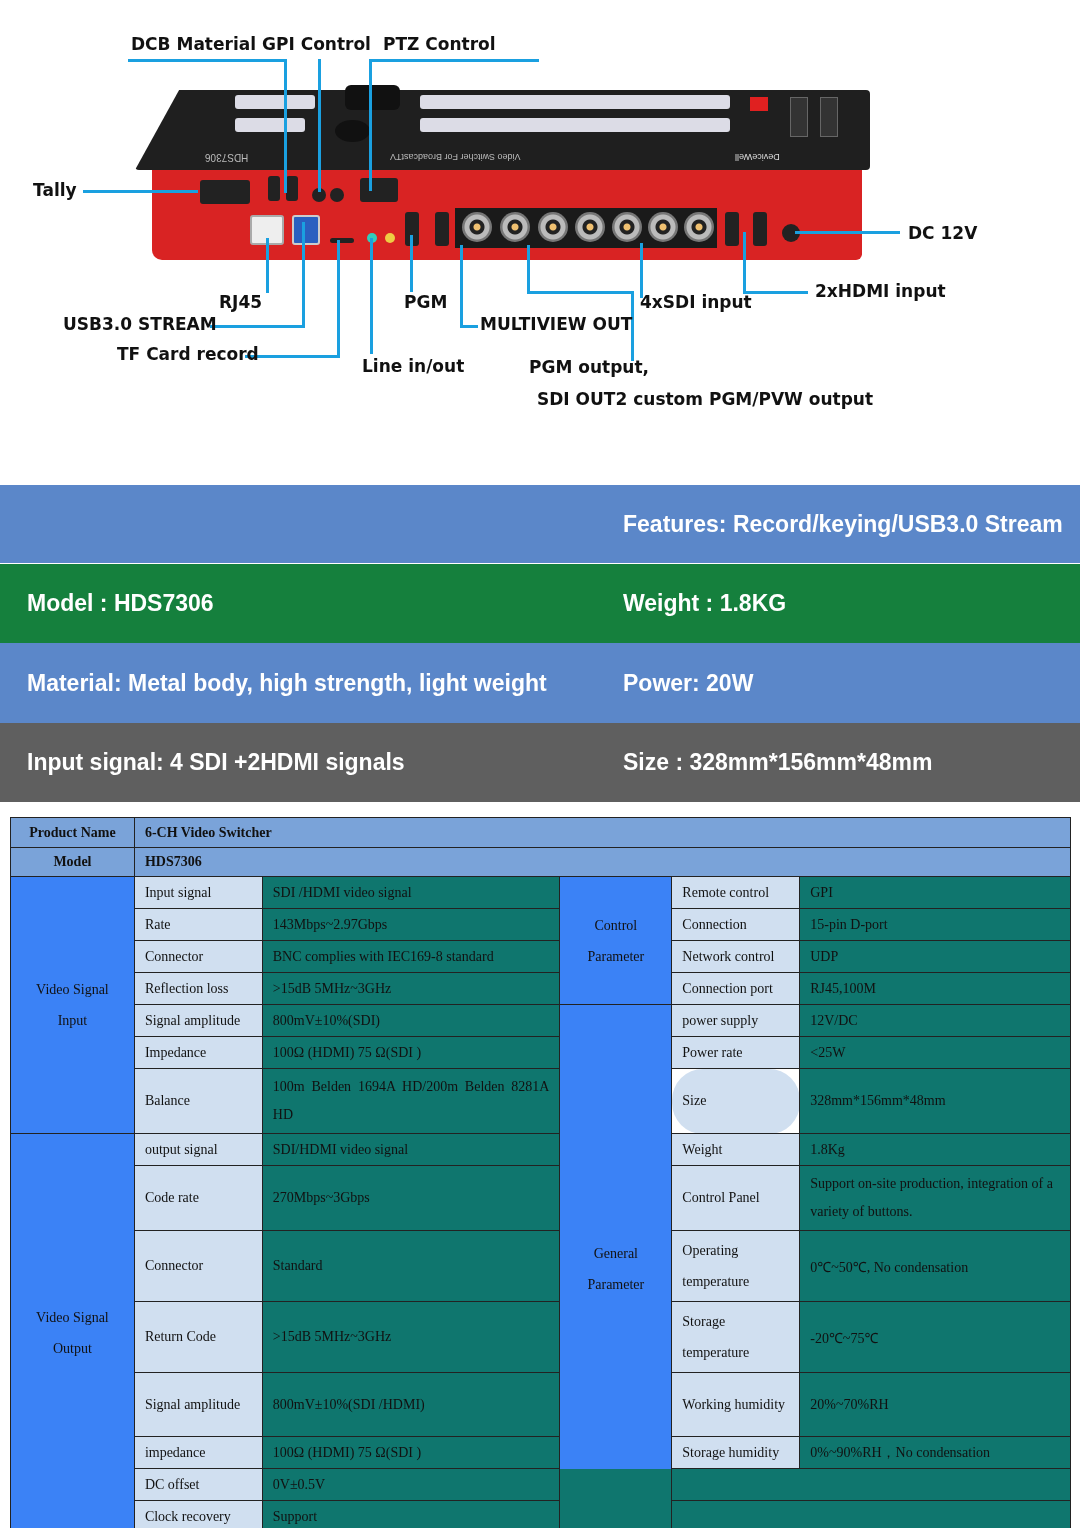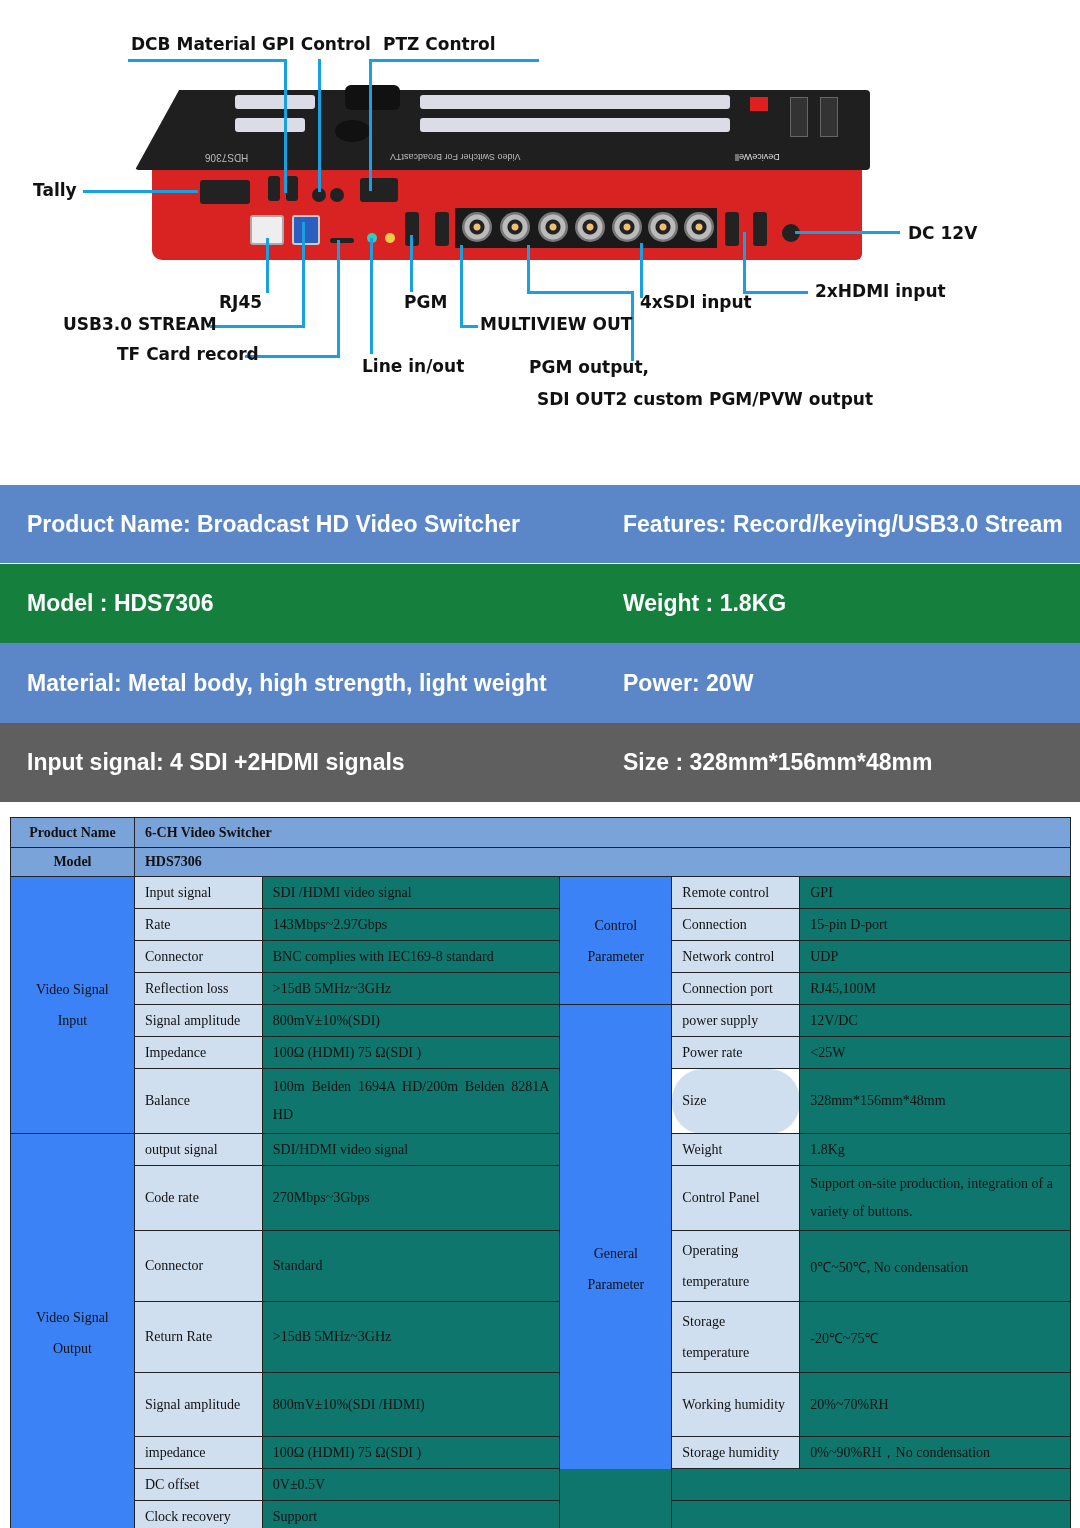--- a/index.html
+++ b/index.html
@@ -101,21 +101,20 @@
   <div class="callout" style="left:815px;top:281px;">2xHDMI input</div>
   <div class="callout" style="left:63px;top:314px;">USB3.0 STREAM</div>
   <div class="callout" style="left:480px;top:314px;">MULTIVIEW OUT</div>
   <div class="callout" style="left:117px;top:344px;">TF Card record</div>
   <div class="callout" style="left:362px;top:356px;">Line in/out</div>
   <div class="callout" style="left:529px;top:357px;">PGM  output,</div>
   <div class="callout" style="left:529px;top:389px;margin-left:8px;">SDI OUT2 custom PGM/PVW output</div>
 </div>
 
 <div class="band" style="top:485px;height:78px;background:#5b87c9;">
-  <span class="l">Product Name: Broadcast HD Video Switcher</span>
   <span class="r">Features: Record/keying/USB3.0 Stream</span>
 </div>
 <div class="band" style="top:564px;height:79px;background:#15803d;">
   <span class="l">Model : HDS7306</span>
   <span class="r">Weight : 1.8KG</span>
 </div>
 <div class="band" style="top:643px;height:80px;background:#5b87c9;">
   <span class="l">Material:  Metal body, high strength, light weight</span>
   <span class="r">Power: 20W</span>
 </div>
@@ -202,21 +201,21 @@
     <td class="lbl" style="vertical-align:middle;">Control Panel</td>
     <td class="val" style="line-height:28px;">Support on-site production, integration of a variety of buttons.</td>
   </tr>
   <tr style="height:63px;">
     <td class="lbl" style="vertical-align:middle;">Connector</td>
     <td class="val">Standard</td>
     <td class="lbl" style="line-height:31px;">Operating temperature</td>
     <td class="val">0℃~50℃, No condensation</td>
   </tr>
   <tr style="height:63px;">
-    <td class="lbl">Return Rate</td>
+    <td class="lbl">Return Code</td>
     <td class="val">&gt;15dB 5MHz~3GHz</td>
     <td class="lbl" style="line-height:31px;">Storage temperature</td>
     <td class="val">-20℃~75℃</td>
   </tr>
   <tr style="height:64px;">
     <td class="lbl">Signal amplitude</td>
     <td class="val">800mV±10%(SDI /HDMI)</td>
     <td class="lbl" style="line-height:31px;">Working humidity</td>
     <td class="val">20%~70%RH</td>
   </tr>

